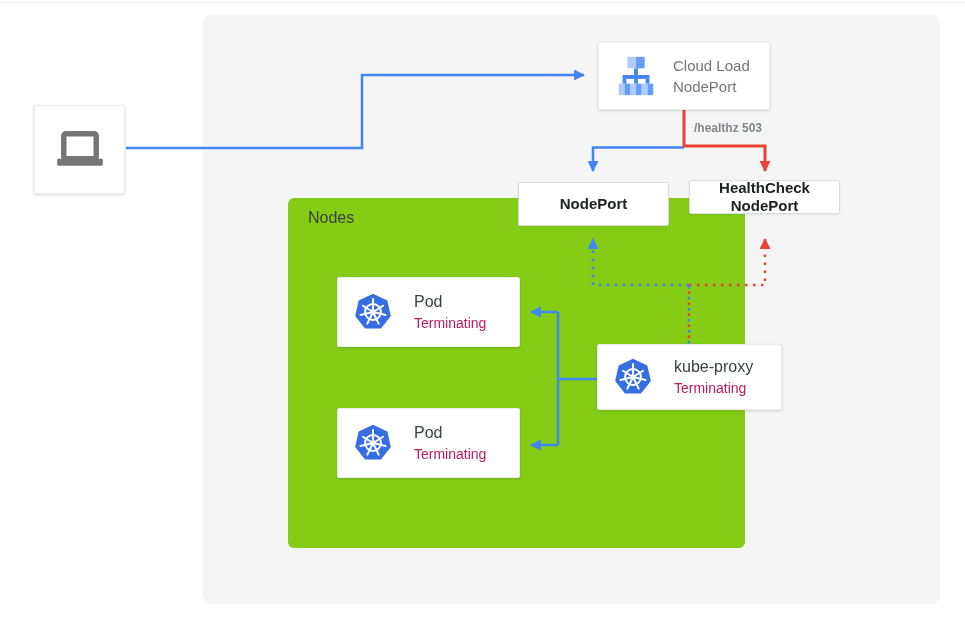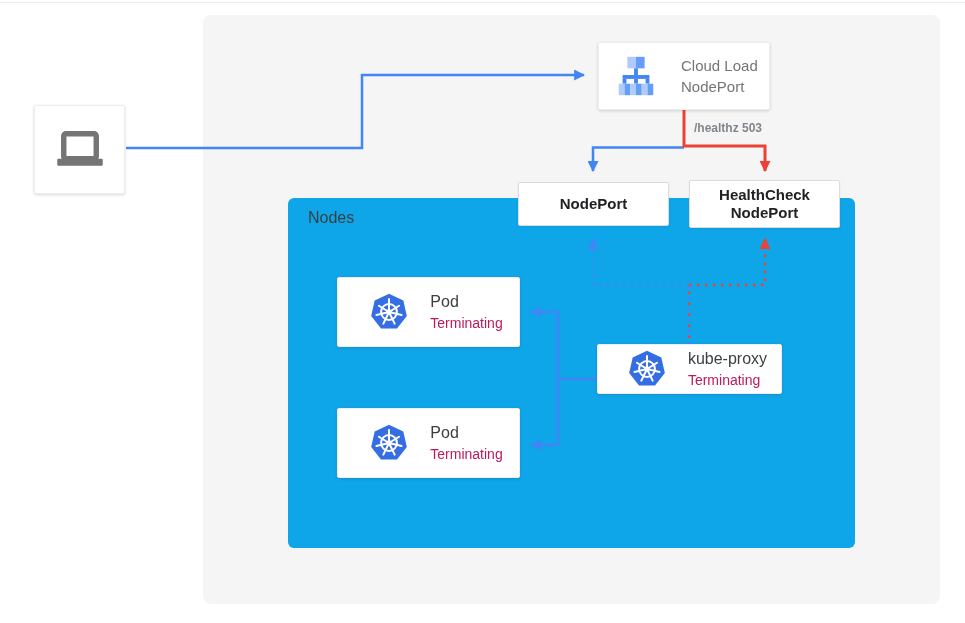--- a/index.html
+++ b/index.html
@@ -1,36 +1,36 @@
 <!DOCTYPE html>
 <html><head>
 <meta charset="utf-8">
 <style>
   html,body{margin:0;padding:0;background:#fff;}
   body{font-family:"Liberation Sans", sans-serif; -webkit-font-smoothing:antialiased;}
   .canvas{position:relative;width:965px;height:623px;background:#fff;overflow:hidden;}
   .top-hairline{position:absolute;left:0;top:2px;width:965px;height:1px;background:#ececec;}
   .panel{position:absolute;left:203px;top:15px;width:737px;height:589px;background:#F5F5F6;border-radius:8px;}
-  .nodes-box{position:absolute;left:288px;top:198px;width:567px;height:350px;background:#0ea5e9;border-radius:6px;}
+  .nodes-box{position:absolute;left:288px;top:198px;width:457px;height:350px;background:#84cc16;border-radius:6px;}
   .nodes-label{position:absolute;left:20px;top:11px;font-size:16px;color:#3C4043;}
   .conn{position:absolute;left:0;top:0;width:965px;height:623px;pointer-events:none;}
   .card{position:absolute;background:#fff;border:1px solid #EDEDED;border-radius:2px;
         box-shadow:0 1px 3px rgba(60,64,67,.20);box-sizing:border-box;}
   .laptop-card{left:34px;top:105px;width:91px;height:89px;display:flex;align-items:center;justify-content:center;}
-  .clb-card{left:598px;top:42px;width:172px;height:68px;display:flex;align-items:center;gap:22px;padding-left:14px;}
+  .clb-card{left:598px;top:42px;width:172px;height:68px;display:flex;align-items:center;gap:14px;padding-left:14px;}
   .clb-text{font-size:15px;line-height:21px;color:#757575;}
   .port-card{background:#fff;border:1px solid #DADCE0;box-shadow:0 1px 2px rgba(60,64,67,.10);
              display:flex;flex-direction:column;align-items:center;justify-content:center;
              font-weight:bold;font-size:15px;line-height:18px;color:#202124;box-sizing:border-box;position:absolute;border-radius:2px;}
   .nodeport-card{left:518px;top:182px;width:151px;height:44px;}
-  .healthcheck-card{left:689px;top:180px;width:151px;height:48px;}
-  .unit-card{display:flex;align-items:center;gap:21px;padding-left:15px;justify-content:center;}
+  .healthcheck-card{left:689px;top:180px;width:151px;height:34px;}
+  .unit-card{display:flex;align-items:center;gap:21px;padding-left:15px;}
   .pod1-card{left:337px;top:277px;width:183px;height:70px;}
   .pod2-card{left:337px;top:408px;width:183px;height:70px;}
-  .kproxy-card{left:597px;top:344px;width:185px;height:50px;}
+  .kproxy-card{left:597px;top:344px;width:185px;height:66px;}
   .unit-title{font-size:16px;line-height:23px;color:#3C4043;}
   .unit-sub{font-size:14px;line-height:21px;color:#be185d;}
   .healthz{position:absolute;left:694px;top:121px;font-size:12px;font-weight:bold;color:#80868B;}
   .k8s-icon{width:40px;height:40px;flex:0 0 40px;}
 </style>
 </head>
 <body>
 
 <div class="canvas">
   <div class="top-hairline"></div>

